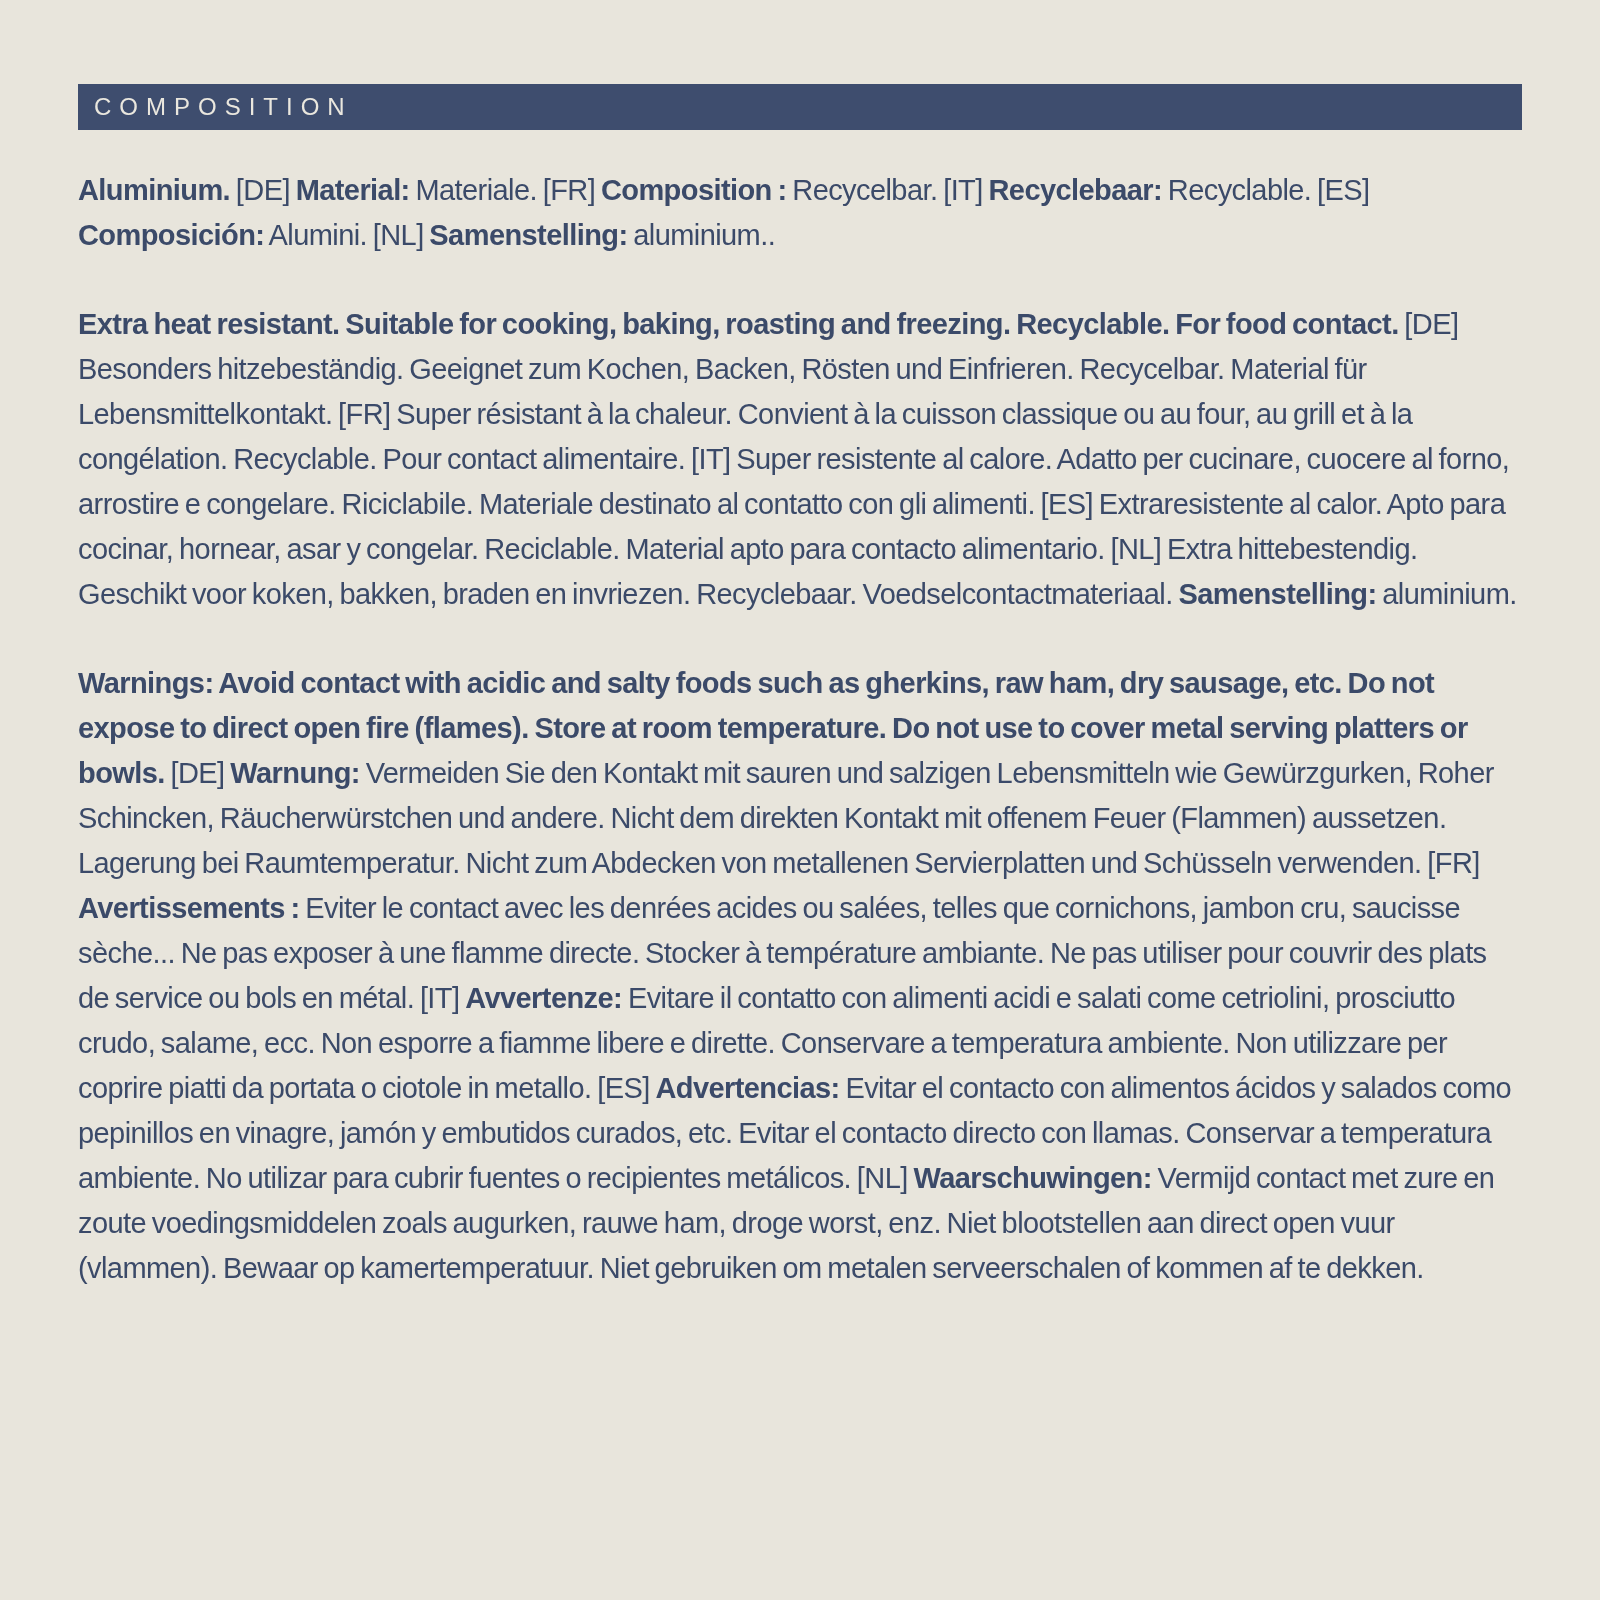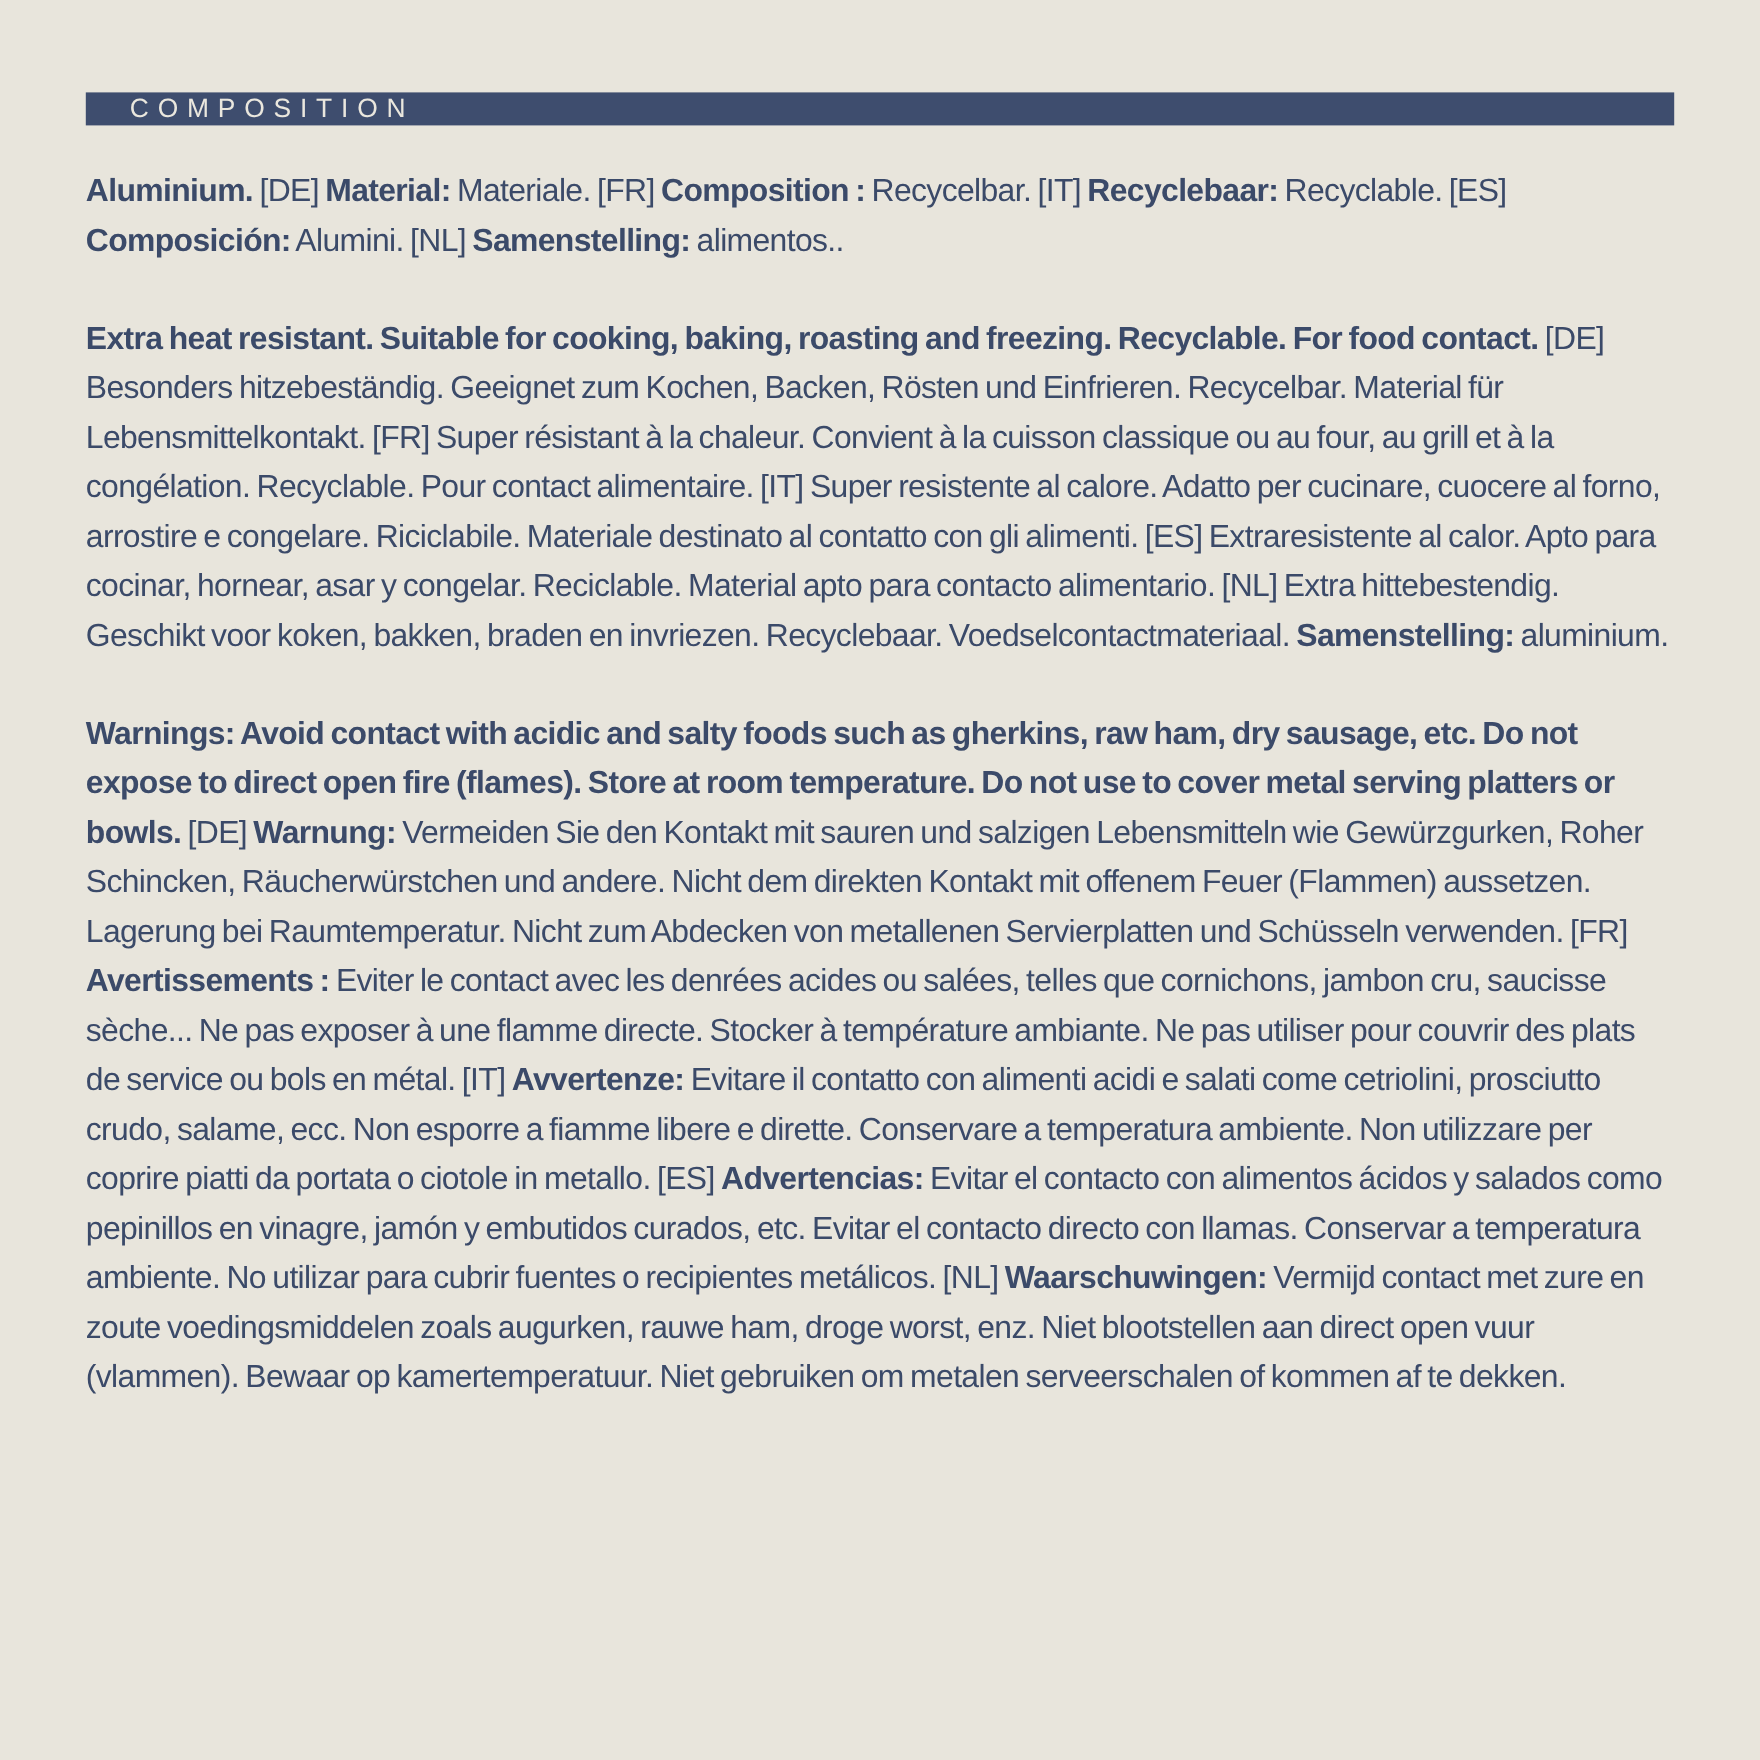--- a/index.html
+++ b/index.html
@@ -13,24 +13,24 @@
     font-family: "Liberation Sans", sans-serif;
     color: #3b4a69;
     overflow: hidden;
   }
   .page {
     padding: 84px 78px 0 78px;
     box-sizing: border-box;
   }
   .band {
     background: #3e4d6e;
-    height: 30px;
+    height: 46px;
     display: flex;
     align-items: center;
-    padding-left: 40px;
+    padding-left: 16px;
     box-sizing: border-box;
     margin-bottom: 38px;
   }
   .band .band-title {
     color: #eae7de;
     font-size: 24px;
     font-weight: 400;
     letter-spacing: 8px;
   }
   .copy p {
@@ -48,18 +48,18 @@
 </head>
 <body>
 
 <div class="page">
 
   <div class="band">
     <span class="band-title">COMPOSITION</span>
   </div>
 
   <div class="copy">
-    <p><span class="b">Aluminium.</span><span> [DE] </span><span class="b">Material:</span><span> Materiale. [FR] </span><span class="b">Composition :</span><span> Recycelbar. [IT] </span><span class="b">Recyclebaar:</span><span> Recyclable. [ES] </span><span class="b">Composición:</span><span> Alumini. [NL] </span><span class="b">Samenstelling:</span><span> alimentos..</span></p>
+    <p><span class="b">Aluminium.</span><span> [DE] </span><span class="b">Material:</span><span> Materiale. [FR] </span><span class="b">Composition :</span><span> Recycelbar. [IT] </span><span class="b">Recyclebaar:</span><span> Recyclable. [ES] </span><span class="b">Composición:</span><span> Alumini. [NL] </span><span class="b">Samenstelling:</span><span> aluminium..</span></p>
     <p><span class="b">Extra heat resistant. Suitable for cooking, baking, roasting and freezing. Recyclable. For food contact.</span><span> [DE] Besonders hitzebeständig. Geeignet zum Kochen, Backen, Rösten und Einfrieren. Recycelbar. Material für Lebensmittelkontakt. [FR] Super résistant à la chaleur. Convient à la cuisson classique ou au four, au grill et à la congélation. Recyclable. Pour contact alimentaire. [IT] Super resistente al calore. Adatto per cucinare, cuocere al forno, arrostire e congelare. Riciclabile. Materiale destinato al contatto con gli alimenti. [ES] Extraresistente al calor. Apto para cocinar, hornear, asar y congelar. Reciclable. Material apto para contacto alimentario. [NL] Extra hittebestendig. Geschikt voor koken, bakken, braden en invriezen. Recyclebaar. Voedselcontactmateriaal. </span><span class="b">Samenstelling:</span><span> aluminium.</span></p>
     <p><span class="b">Warnings: Avoid contact with acidic and salty foods such as gherkins, raw ham, dry sausage, etc. Do not expose to direct open fire (flames). Store at room temperature. Do not use to cover metal serving platters or bowls.</span><span> [DE] </span><span class="b">Warnung:</span><span> Vermeiden Sie den Kontakt mit sauren und salzigen Lebensmitteln wie Gewürzgurken, Roher Schincken, Räucherwürstchen und andere. Nicht dem direkten Kontakt mit offenem Feuer (Flammen) aussetzen. Lagerung bei Raumtemperatur. Nicht zum Abdecken von metallenen Servierplatten und Schüsseln verwenden. [FR] </span><span class="b">Avertissements :</span><span> Eviter le contact avec les denrées acides ou salées, telles que cornichons, jambon cru, saucisse sèche... Ne pas exposer à une flamme directe. Stocker à température ambiante. Ne pas utiliser pour couvrir des plats de service ou bols en métal. [IT] </span><span class="b">Avvertenze:</span><span> Evitare il contatto con alimenti acidi e salati come cetriolini, prosciutto crudo, salame, ecc. Non esporre a fiamme libere e dirette. Conservare a temperatura ambiente. Non utilizzare per coprire piatti da portata o ciotole in metallo. [ES] </span><span class="b">Advertencias:</span><span> Evitar el contacto con alimentos ácidos y salados como pepinillos en vinagre, jamón y embutidos curados, etc. Evitar el contacto directo con llamas. Conservar a temperatura ambiente. No utilizar para cubrir fuentes o recipientes metálicos. [NL] </span><span class="b">Waarschuwingen:</span><span> Vermijd contact met zure en zoute voedingsmiddelen zoals augurken, rauwe ham, droge worst, enz. Niet blootstellen aan direct open vuur (vlammen). Bewaar op kamertemperatuur. Niet gebruiken om metalen serveerschalen of kommen af te dekken.</span></p>
   </div>
 
 </div>
 
 </body></html>

